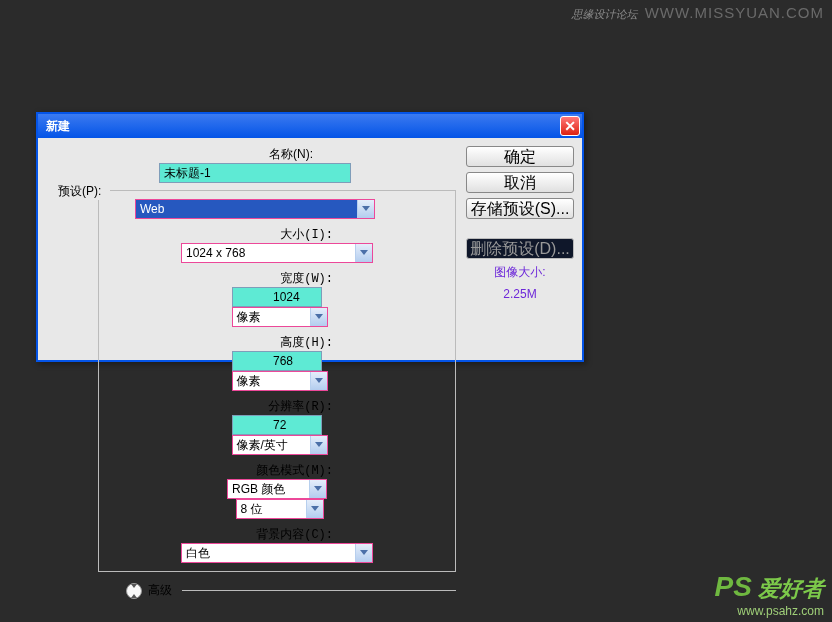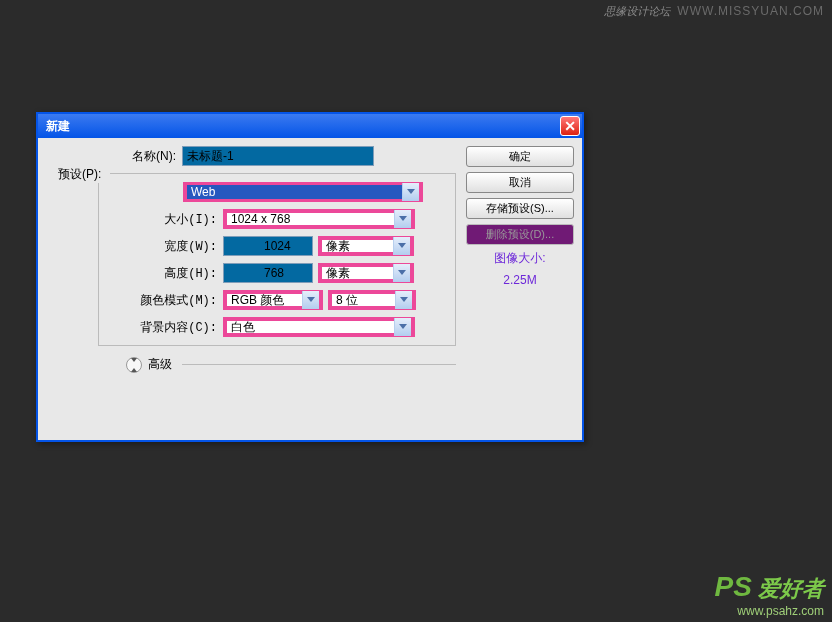--- a/index.html
+++ b/index.html
@@ -9,32 +9,32 @@
   font-family: "Microsoft YaHei", SimSun, sans-serif;
   font-size: 12px;
   position: relative;
   overflow: hidden;
 }
 .watermark-top {
   position: absolute; top: 4px; right: 8px;
   color: #8a8a8a; font-size: 11px;
   font-style: italic;
 }
-.watermark-top .url { font-style: normal; letter-spacing: 1px; color: #6a6a6a; margin-left: 4px; font-size: 12px; text-align: right;}
+.watermark-top .url { font-style: normal; letter-spacing: 1px; color: #6a6a6a; margin-left: 4px; font-size: 15px; text-align: right;}
 .watermark-bottom {
   position: absolute; bottom: 4px; right: 8px;
   color: #7cc84a; font-size: 22px; font-weight: bold;
   font-style: italic;
 }
 .watermark-bottom .ps { font-size: 28px; color: #6fb840;}
 .watermark-bottom .url { display:block; font-size: 12px; font-weight: normal; font-style: normal; color: #9fcf78; text-align: right;}
 .dialog {
   position: absolute;
   left: 36px; top: 112px;
-  width: 548px; height: 330px;
+  width: 548px; height: 250px;
   background: #e8e8e8;
   border: 2px solid #0454e7;
   box-shadow: 2px 2px 6px rgba(0,0,0,.4);
 }
 .titlebar {
   background: linear-gradient(#3b7af0,#0454e7);
   height: 24px;
   display: flex; align-items: center; justify-content: space-between;
   padding: 0 2px 0 8px;
 }
@@ -47,33 +47,33 @@
   color: #fff; font-weight: bold;
   display:flex; align-items:center; justify-content:center;
   cursor: pointer;
   font-size: 14px;
 }
 .dialog-body {
   padding: 8px 8px 8px 16px;
   display: flex;
 }
 .form-area { flex: 1; padding-right: 10px; position: relative;}
-.row { display: flex; align-items: center; margin-bottom: 7px; }
+.row { display: flex; align-items: center; margin-bottom: 7px; flex-direction: column; }
 .row label { width: 128px; text-align: right; padding-right: 6px; color: #000; }
 .row label.indent2 { width: 168px; font-family: Liberation Mono, monospace; }
 .txt {
   border: 1px solid #7f9db9;
-  background: #0369a1;
+  background: #5eead4;
   height: 20px;
   padding: 1px 4px;
   font-size: 12px;
 }
 .txt.name { width: 192px; }
 .combo {
-  border: 4px solid #ec4899;
+  border: 1px solid #ec4899;
   background: #fff;
   height: 20px;
   display: flex; align-items: center;
   position: relative;
 }
 .combo .val { flex: 1; padding: 0 4px; }
 .combo .arrow, .arrow-btn {
   width: 17px; height: 18px;
   background: linear-gradient(#e5eefb,#b3cdef);
   border-left: 1px solid #b7cfee;
@@ -100,23 +100,23 @@
 .button-col {
   width: 108px;
   display: flex; flex-direction: column; gap: 5px;
 }
 .btn {
   height: 21px;
   background: linear-gradient(#fff,#e0e0e0);
   border: 1px solid #888;
   border-radius: 3px;
   cursor: pointer;
-  font-size: 11px;
-}
-.btn.disabled { color: #999; border-color:#bbb; background:#701a75; cursor: default;}
+  font-size: 16px;
+}
+.btn.disabled { color: #999; border-color:#bbb; background:#0f172a; cursor: default; margin-top: 14px;}
 .preset-frame {
   border: 1px solid #bbb;
   padding: 8px 0 8px 0;
   margin-left: 44px;
   margin-bottom: 5px;
   position: relative;
 }
 .preset-legend {
   position: absolute; top: -8px; left: -44px;
   background: #e8e8e8;
@@ -203,20 +203,28 @@
 
         <div class="row">
           <label class="indent2" style="width:124px">高度(H):</label>
           <input class="txt num" value="768" style="">
           <div class="combo unit">
             <div class="val">像素</div>
             <div class="arrow"></div>
           </div>
         </div>
 
+        <div class="row">
+          <label class="indent2" style="width:124px">分辨率(R):</label>
+          <input class="txt num" value="72" style="">
+          <div class="combo unit">
+            <div class="val">像素/英寸</div>
+            <div class="arrow"></div>
+          </div>
+        </div>
 
         <div class="row">
           <label class="indent2" style="width:124px">颜色模式(M):</label>
           <div class="combo colormode">
             <div class="val">RGB 颜色</div>
             <div class="arrow"></div>
           </div>
           <div class="combo bits">
             <div class="val">8 位</div>
             <div class="arrow"></div>

